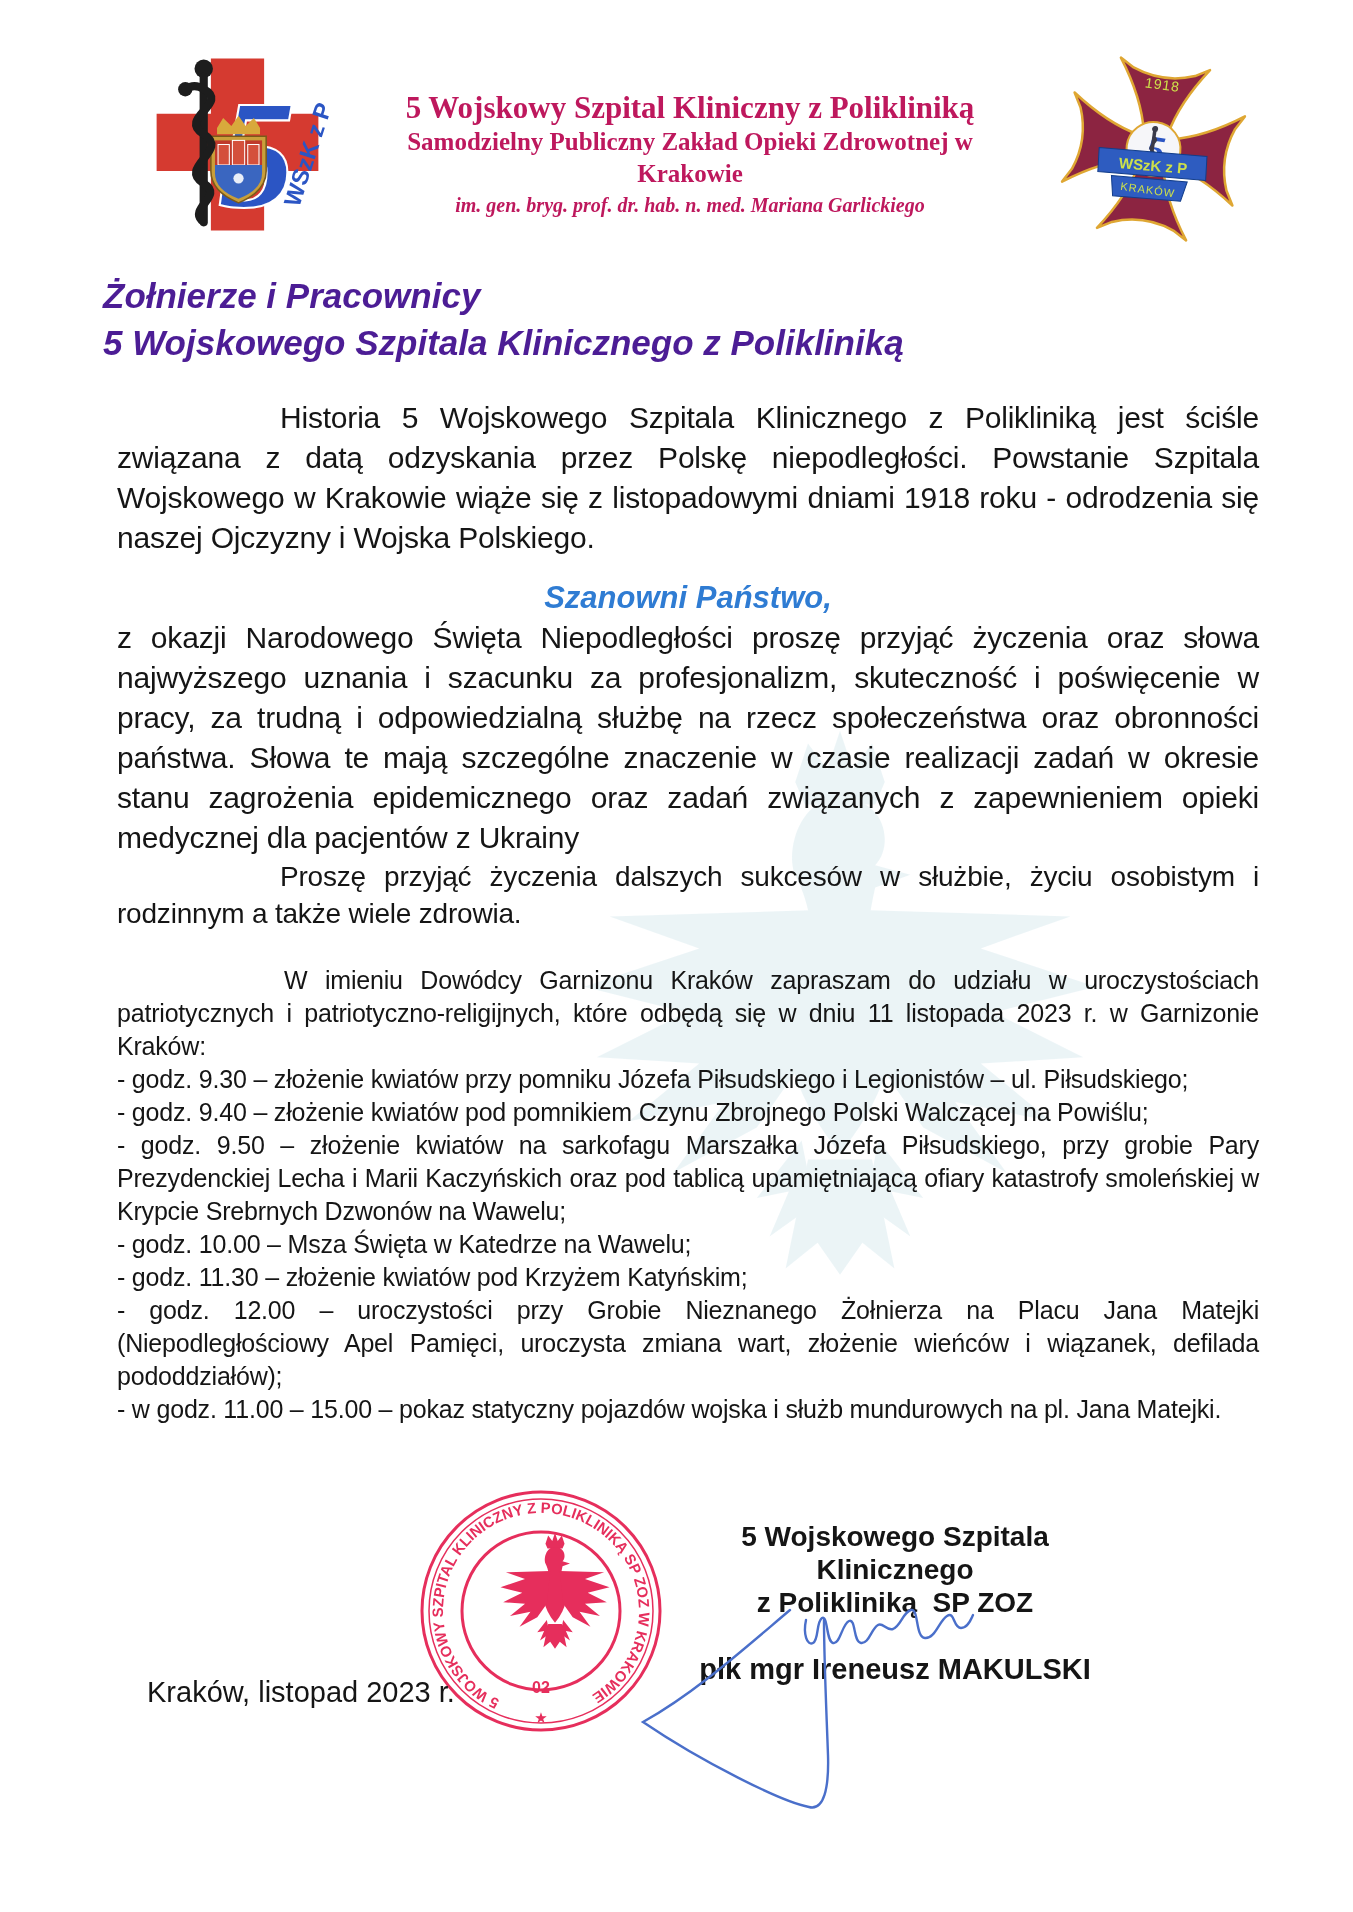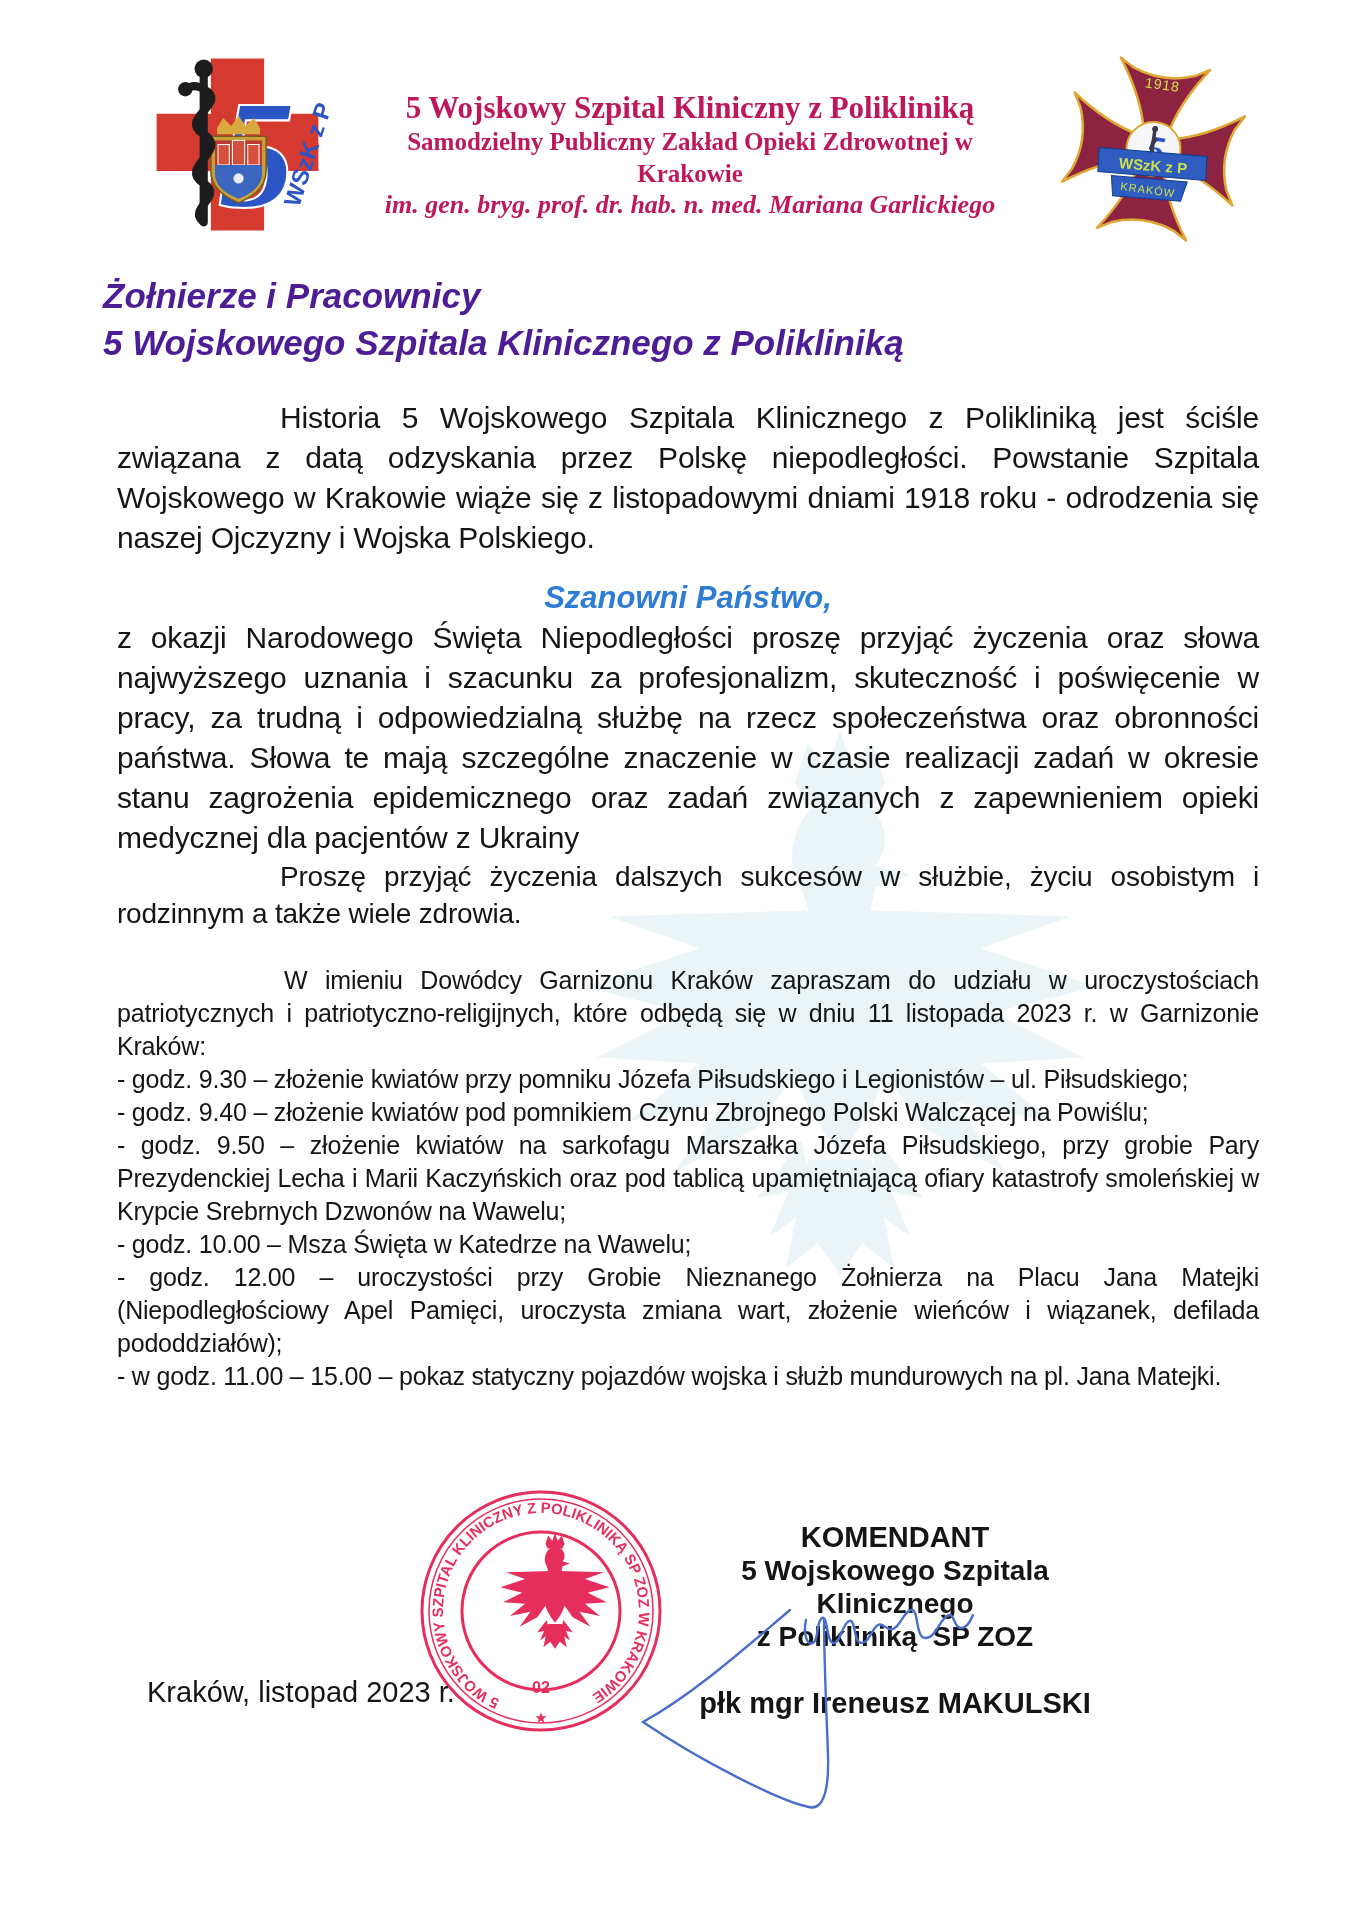--- a/index.html
+++ b/index.html
@@ -14,21 +14,21 @@
   }
   
   .logo-left{position:absolute;left:130px;top:52px;width:215px;height:185px;}
   .badge-right{position:absolute;left:1048px;top:52px;width:215px;height:190px;}
   .header-text{
     position:absolute;left:355px;top:90px;width:670px;text-align:center;
     color:#be185d;font-family:"Liberation Serif", serif;
   }
   .header-text .org-name{font-size:31px;font-weight:bold;line-height:36px;}
   .header-text .org-subtitle{font-size:25px;font-weight:bold;line-height:32px;}
-  .header-text .org-patron{font-size:26px;font-weight:bold;font-style:italic;line-height:30px;}
+  .header-text .org-patron{font-size:20px;font-weight:bold;font-style:italic;line-height:30px;}
   
   .doc-title{
     position:absolute;left:103px;top:272px;width:1142px;text-align:left;
     color:#4c1d95;font-weight:bold;font-style:italic;font-size:35px;line-height:47px;
   }
   
   .doc-body{position:absolute;left:117px;top:398px;width:1142px;}
   .doc-body p{margin:0;}
   .para{
     font-size:30px;line-height:40px;text-align:justify;letter-spacing:-0.2px;
@@ -144,40 +144,40 @@
     <p class="para indent">Historia 5 Wojskowego Szpitala Klinicznego z Polikliniką jest ściśle związana z datą odzyskania przez Polskę niepodległości. Powstanie Szpitala Wojskowego w Krakowie wiąże się z listopadowymi dniami 1918 roku - odrodzenia się naszej Ojczyzny i Wojska Polskiego.</p>
     <p class="salutation">Szanowni Państwo,</p>
     <p class="para">z okazji Narodowego Święta Niepodległości proszę przyjąć życzenia oraz słowa najwyższego uznania i szacunku za profesjonalizm, skuteczność i poświęcenie w pracy, za trudną i odpowiedzialną służbę na rzecz społeczeństwa oraz obronności państwa. Słowa te mają szczególne znaczenie w czasie realizacji zadań w okresie stanu zagrożenia epidemicznego oraz zadań związanych z zapewnieniem opieki medycznej dla pacjentów z Ukrainy</p>
     <p class="para-tight indent">Proszę przyjąć życzenia dalszych sukcesów w służbie, życiu osobistym i rodzinnym a także wiele zdrowia.</p>
     <p class="invite">W imieniu Dowódcy Garnizonu Kraków zapraszam do udziału w uroczystościach patriotycznych i patriotyczno-religijnych, które odbędą się w dniu 11 listopada 2023 r. w Garnizonie Kraków:</p>
     <div class="schedule">
       <p>- godz. 9.30 – złożenie kwiatów przy pomniku Józefa Piłsudskiego i Legionistów – ul. Piłsudskiego;</p>
       <p>- godz. 9.40 – złożenie kwiatów pod pomnikiem Czynu Zbrojnego Polski Walczącej na Powiślu;</p>
       <p>- godz. 9.50 – złożenie kwiatów na sarkofagu Marszałka Józefa Piłsudskiego, przy grobie Pary Prezydenckiej Lecha i Marii Kaczyńskich oraz pod tablicą upamiętniającą ofiary katastrofy smoleńskiej w Krypcie Srebrnych Dzwonów na Wawelu;</p>
       <p>- godz. 10.00 – Msza Święta w Katedrze na Wawelu;</p>
+      <p>- godz. 11.30 – złożenie kwiatów pod Krzyżem Katyńskim;</p>
       <p>- godz. 12.00 – uroczystości przy Grobie Nieznanego Żołnierza na Placu Jana Matejki (Niepodległościowy Apel Pamięci, uroczysta zmiana wart, złożenie wieńców i wiązanek, defilada pododdziałów);</p>
       <p>- w godz. 11.00 – 15.00 – pokaz statyczny pojazdów wojska i służb mundurowych na pl. Jana Matejki.</p>
     </div>
   </div>
 
   <svg class="stamp" viewBox="0 0 250 250">
     <circle cx="125" cy="125" r="119" fill="none" stroke="currentColor" stroke-width="3"></circle>
     <circle cx="125" cy="125" r="112" fill="none" stroke="currentColor" stroke-width="1.5"></circle>
     <circle cx="125" cy="125" r="79" fill="none" stroke="currentColor" stroke-width="3"></circle>
     <path id="ringPath" d="M 84,214 A 98 98 0 1 1 166,214" fill="none"></path>
     <text font-family="Liberation Sans, sans-serif" font-size="15" font-weight="bold" fill="currentColor">
       <textPath href="#ringPath" startOffset="0" textLength="520" lengthAdjust="spacingAndGlyphs">5 WOJSKOWY SZPITAL KLINICZNY Z POLIKLINIKĄ SP ZOZ W KRAKOWIE</textPath>
     </text>
     <text x="125" y="207" text-anchor="middle" font-family="Liberation Sans, sans-serif" font-size="16" font-weight="bold" fill="currentColor">02</text>
     <text x="125" y="237" text-anchor="middle" font-size="15" fill="currentColor">★</text>
     <use href="#eagle" transform="translate(64,44) scale(0.6)"></use>
   </svg>
 
   <div class="sig-block">
-    <div class="sig-title">KOMENDANT</div>
     <div class="sig-org">5 Wojskowego Szpitala Klinicznego</div>
     <div class="sig-org">z Polikliniką  SP ZOZ</div>
     <div class="sig-name">płk mgr Ireneusz MAKULSKI</div>
   </div>
 
   <svg class="signature-svg" viewBox="600 1540 520 300">
     <g fill="none" stroke="#4a6fca" stroke-width="2.4" stroke-linecap="round">
       <path d="M 790,1610 C 745,1648 695,1693 643,1722 C 702,1762 782,1802 809,1807 C 824,1811 829,1788 828,1755 C 826,1700 824,1658 824,1620"></path>
       <path d="M 806,1620 C 803,1634 807,1646 813,1643 C 819,1640 816,1622 822,1618 C 828,1615 826,1641 833,1643 C 840,1645 842,1624 849,1621 C 856,1618 853,1642 861,1643 C 869,1644 871,1629 878,1625 C 883,1622 886,1631 893,1629 C 901,1626 903,1612 911,1610 C 919,1608 915,1637 925,1638 C 935,1639 939,1621 947,1616 C 955,1611 953,1628 961,1628 C 968,1628 971,1619 973,1615"></path>
     </g>

